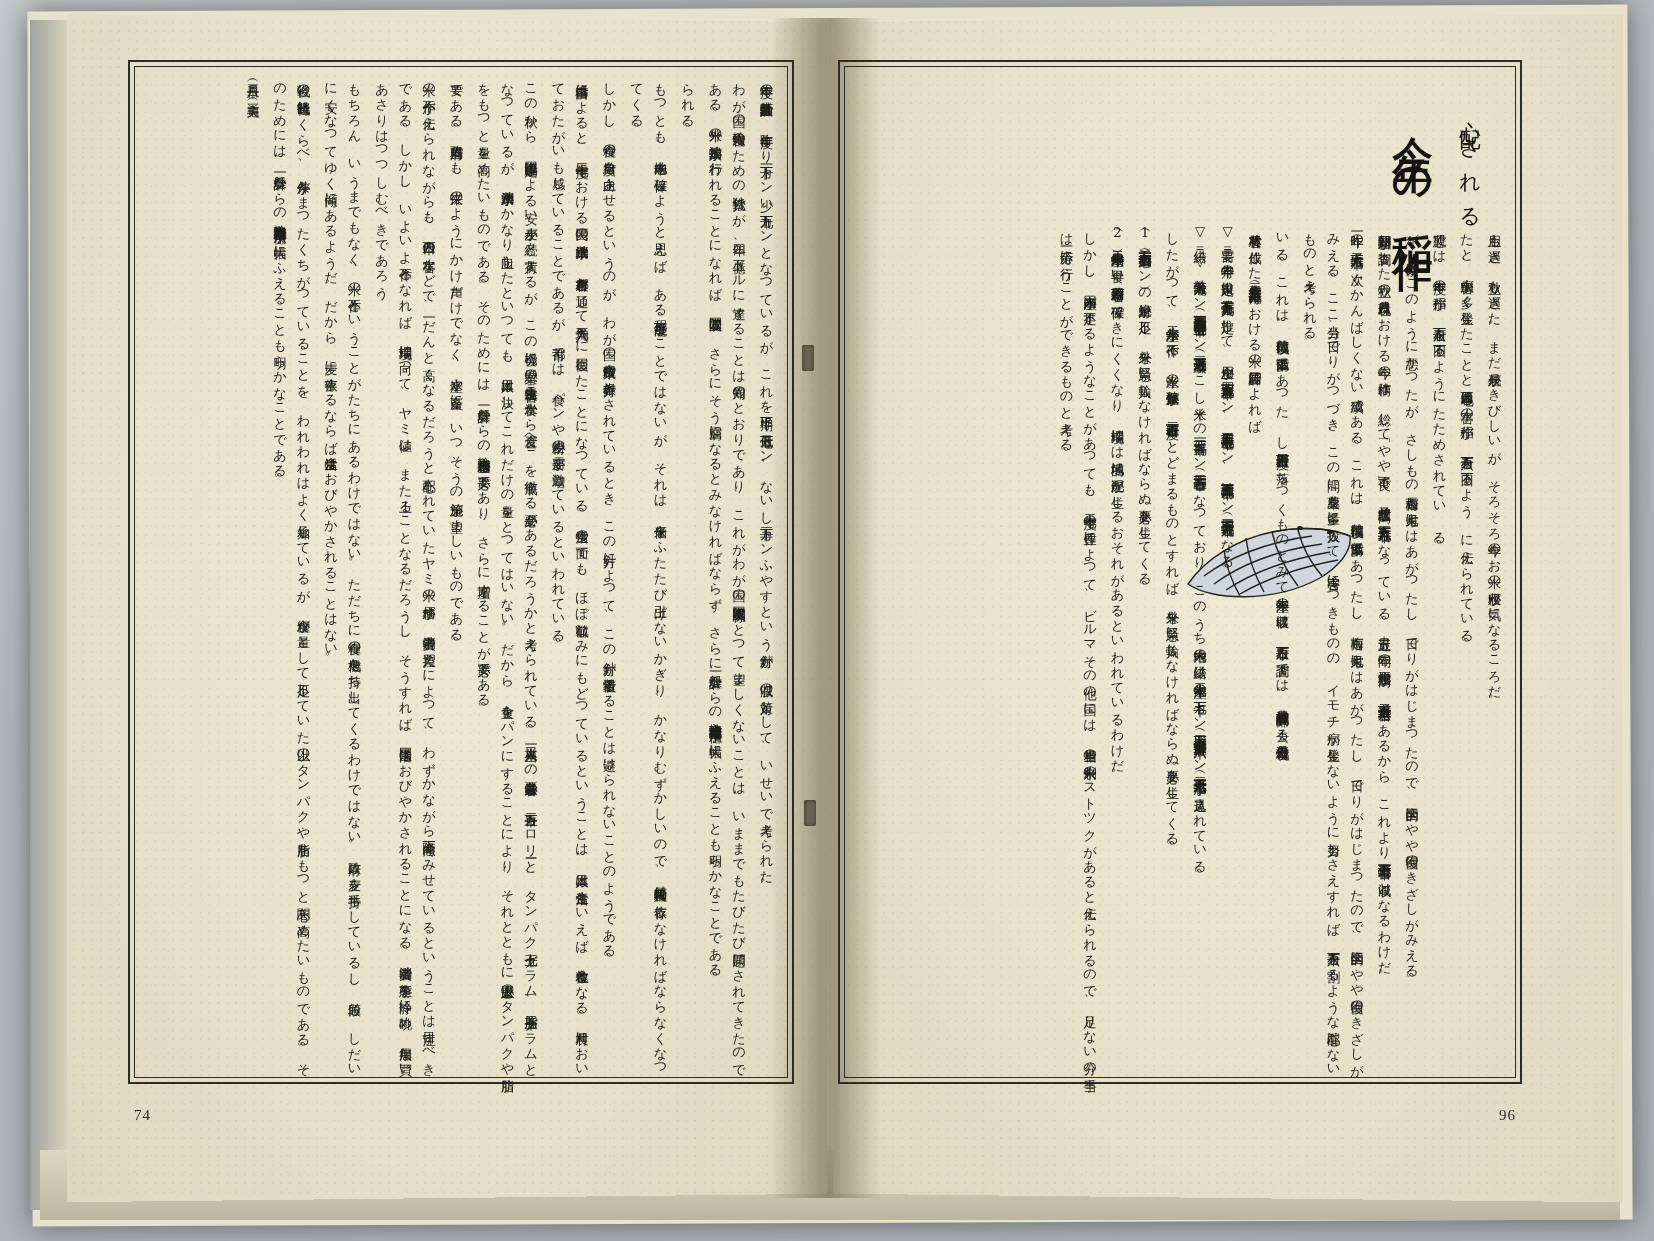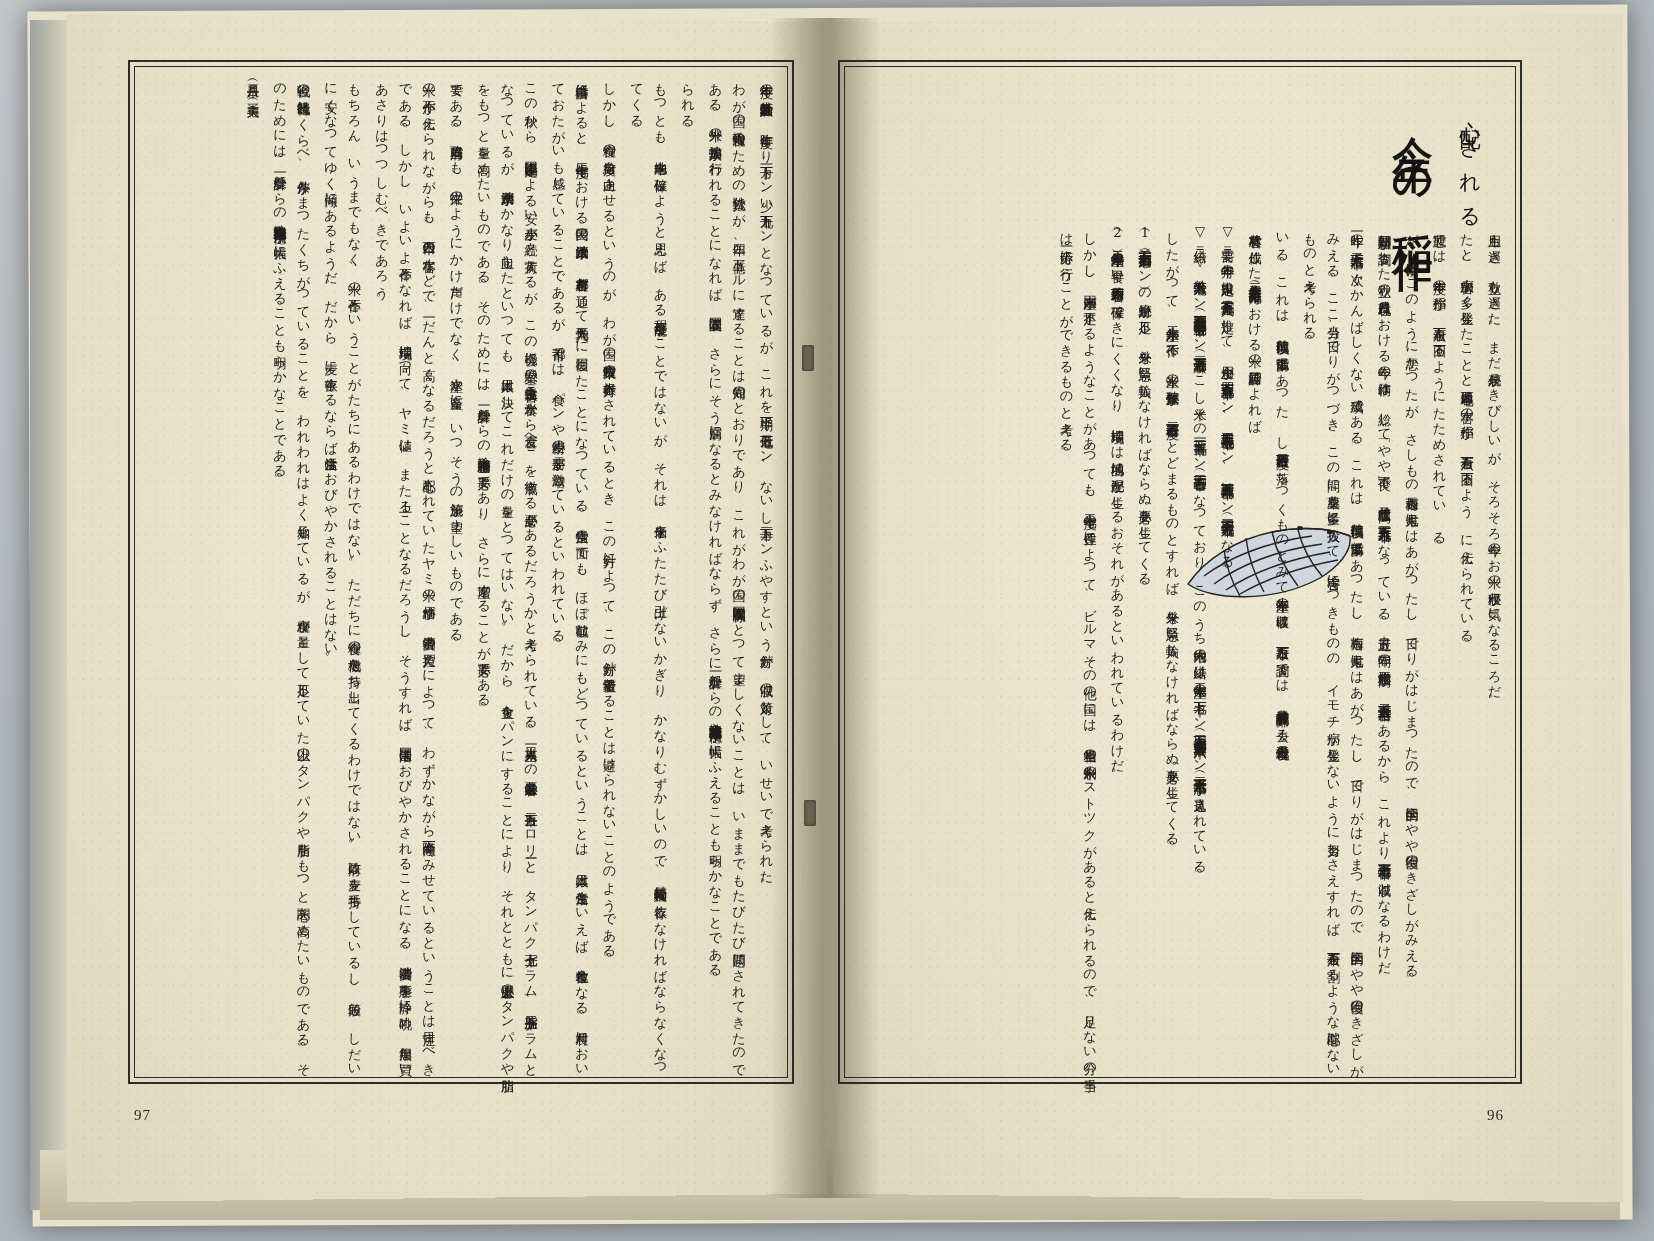--- a/index.html
+++ b/index.html
@@ -93,21 +93,21 @@
   
   #illo{
     position:absolute;right:160px;top:430px;width:180px;height:120px;
   }
   
   .folio{
     position:absolute;bottom:-42px;font-size:15px;color:#2a2a26;
     font-family:"Liberation Serif",serif;letter-spacing:1px;
   }
   #folio-left{left:4px;}
-  #folio-right{right:16px;}
+  #folio-right{right:4px;}
   
   #speckle{
     position:absolute;left:70px;top:18px;width:1550px;height:1180px;
     background-image:
       radial-gradient(rgba(120,100,60,.10) 1px, transparent 1px),
       radial-gradient(rgba(120,100,60,.07) 1px, transparent 1px);
     background-size:9px 9px, 17px 17px;
     background-position:0 0, 5px 7px;
     pointer-events:none;
   }
@@ -187,16 +187,16 @@
       <div class="col">この秋から、国際小麦協定による安い小麦が続々と入荷するが、この機会に懸案の食生活改善＝米食から麦食へ＝を徹底する必要があるだろうかと考えられている。日本人一人当りの必要栄養量は、二千五百カロリーと、タンパク七十五グラム、脂肪二十五グラムとなつているが、消費水準がかなり向上したといつても、日本人は決してこれだけの量をとつてはいない。だから、主食をパンにすることにより、それとともに必要以上のタンパクや脂肪をもつと量を高めたいものである。そのためには、一般会計からの輸入食糧補給金が必要であり、さらに増産することが必要である。</div>
       <div class="col">要である。政府当局でも、従来のようにかけ声だけでなく、水産や畜産に、いつそうの施策が望ましいものである。</div>
       <div class="col">米の不作が伝えられながらも、西日本の水害などで、一だんと高くなるだろうと心配されていたヤミ米の価格が、消費者の買控えによつて、わずかながら下降傾向をみせているということは注目すべきである。しかし、いよいよ不作となれば、端境期に向つて、ヤミ値は、また上ることなるだろうし、そうすれば、国民生活はおびやかされることになる。消費者は事態を冷静に眺め、無用な買いあさりはつつしむべきであろう。</div>
       <div class="col">もちろん、いうまでもなく、米の不作ということがたちにあるわけではない。ただちに食糧の危機を持ち出してくるわけではない。政府は麦を手持ちしているし、値段も、しだいに安くなつてゆく傾向にあるようだ。だから、麦に依存するならば食生活はおびやかされることはない。</div>
       <div class="col">戦後の飢餓時代とくらべ、条件がまつたくちがつていることを、われわれはよく承知しているが、食糧が量として不足していた以上のタンパクや脂肪をもつと関心を高めたいものである。そのためには、一般会計からの輸入食糧補給金三百二十億円が大幅にふえることも明らかなことである。</div>
       <div class="col small">
         <span>（八月二十日）</span>
         <span>（三宅貞夫）</span>
       </div>
     </div>
-    <div class="folio" id="folio-left">97</div>
+    <div class="folio" id="folio-left">74</div>
   </div>
 
 </div>
 
 </body></html>

